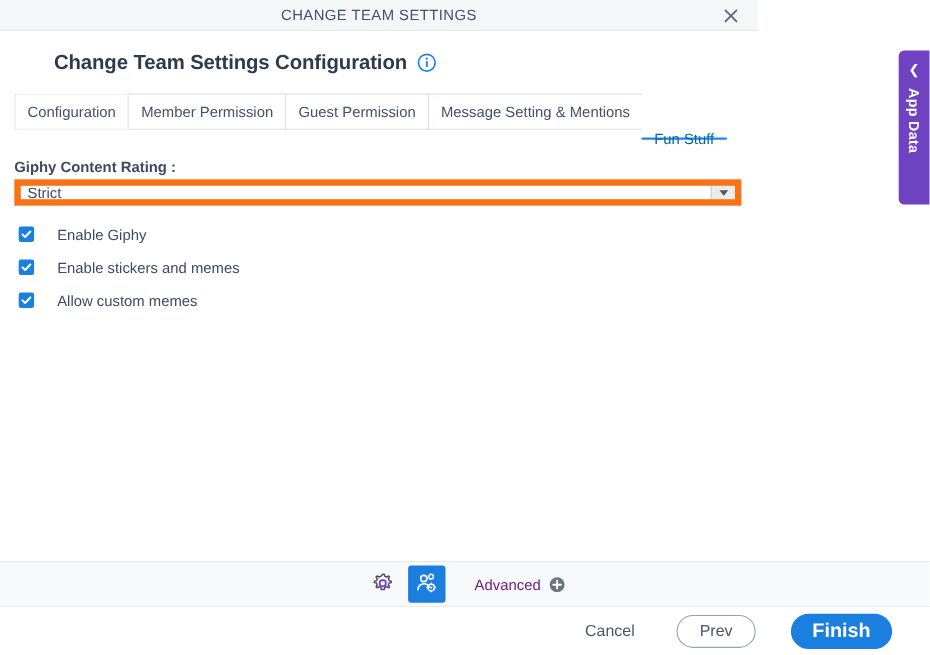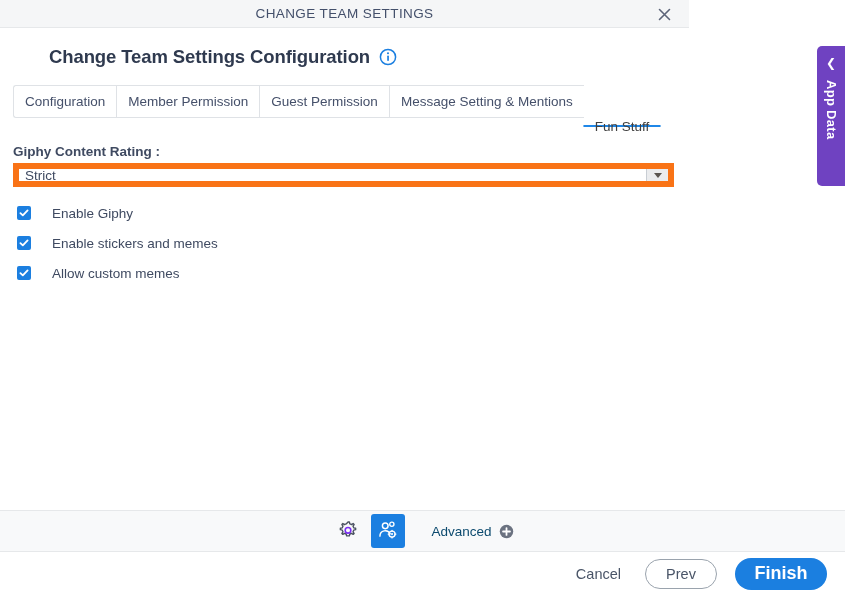--- a/index.html
+++ b/index.html
@@ -86,21 +86,21 @@
     border: 1px solid #dfe2e6;
     border-right: none;
     cursor: pointer;
     white-space: nowrap;
   }
   .tab:first-child { border-radius: 3px 0 0 3px; }
   .tab:last-child { border-right: 1px solid #dfe2e6; border-radius: 0 3px 3px 0; }
   .tab.active {
     background: #e3f0fc;
     border: 1px solid #1f87e8;
-    color: #404040;
+    color: #0369a1;
     border-radius: 3px;
     margin-left: -1px;
     position: relative;
     z-index: 2;
     margin-top: 40px;
   }
 
   
   .field-label {
     position: absolute;
@@ -227,35 +227,35 @@
     margin-left: 6px;
     cursor: pointer;
   }
   .advanced {
     display: flex;
     align-items: center;
     gap: 7px;
     margin-left: 26px;
     cursor: pointer;
   }
-  .advanced-text { font-size: 13.5px; color: #0c4a6e; text-align: center; }
+  .advanced-text { font-size: 13.5px; color: #701a75; text-align: center; }
 
   
   .footer {
     position: absolute;
     left: 0;
     top: 552px;
     width: 845px;
     height: 43px;
     background: #ffffff;
     display: flex;
     align-items: center;
     justify-content: flex-end;
-    padding-right: 18px;
-    gap: 18px;
+    padding-right: 34px;
+    gap: 32px;
   }
   .btn-text {
     font-size: 14.5px;
     color: #4a5568;
     background: none;
     border: none;
     cursor: pointer;
     font-family: inherit;
     padding: 4px 6px;
   }

